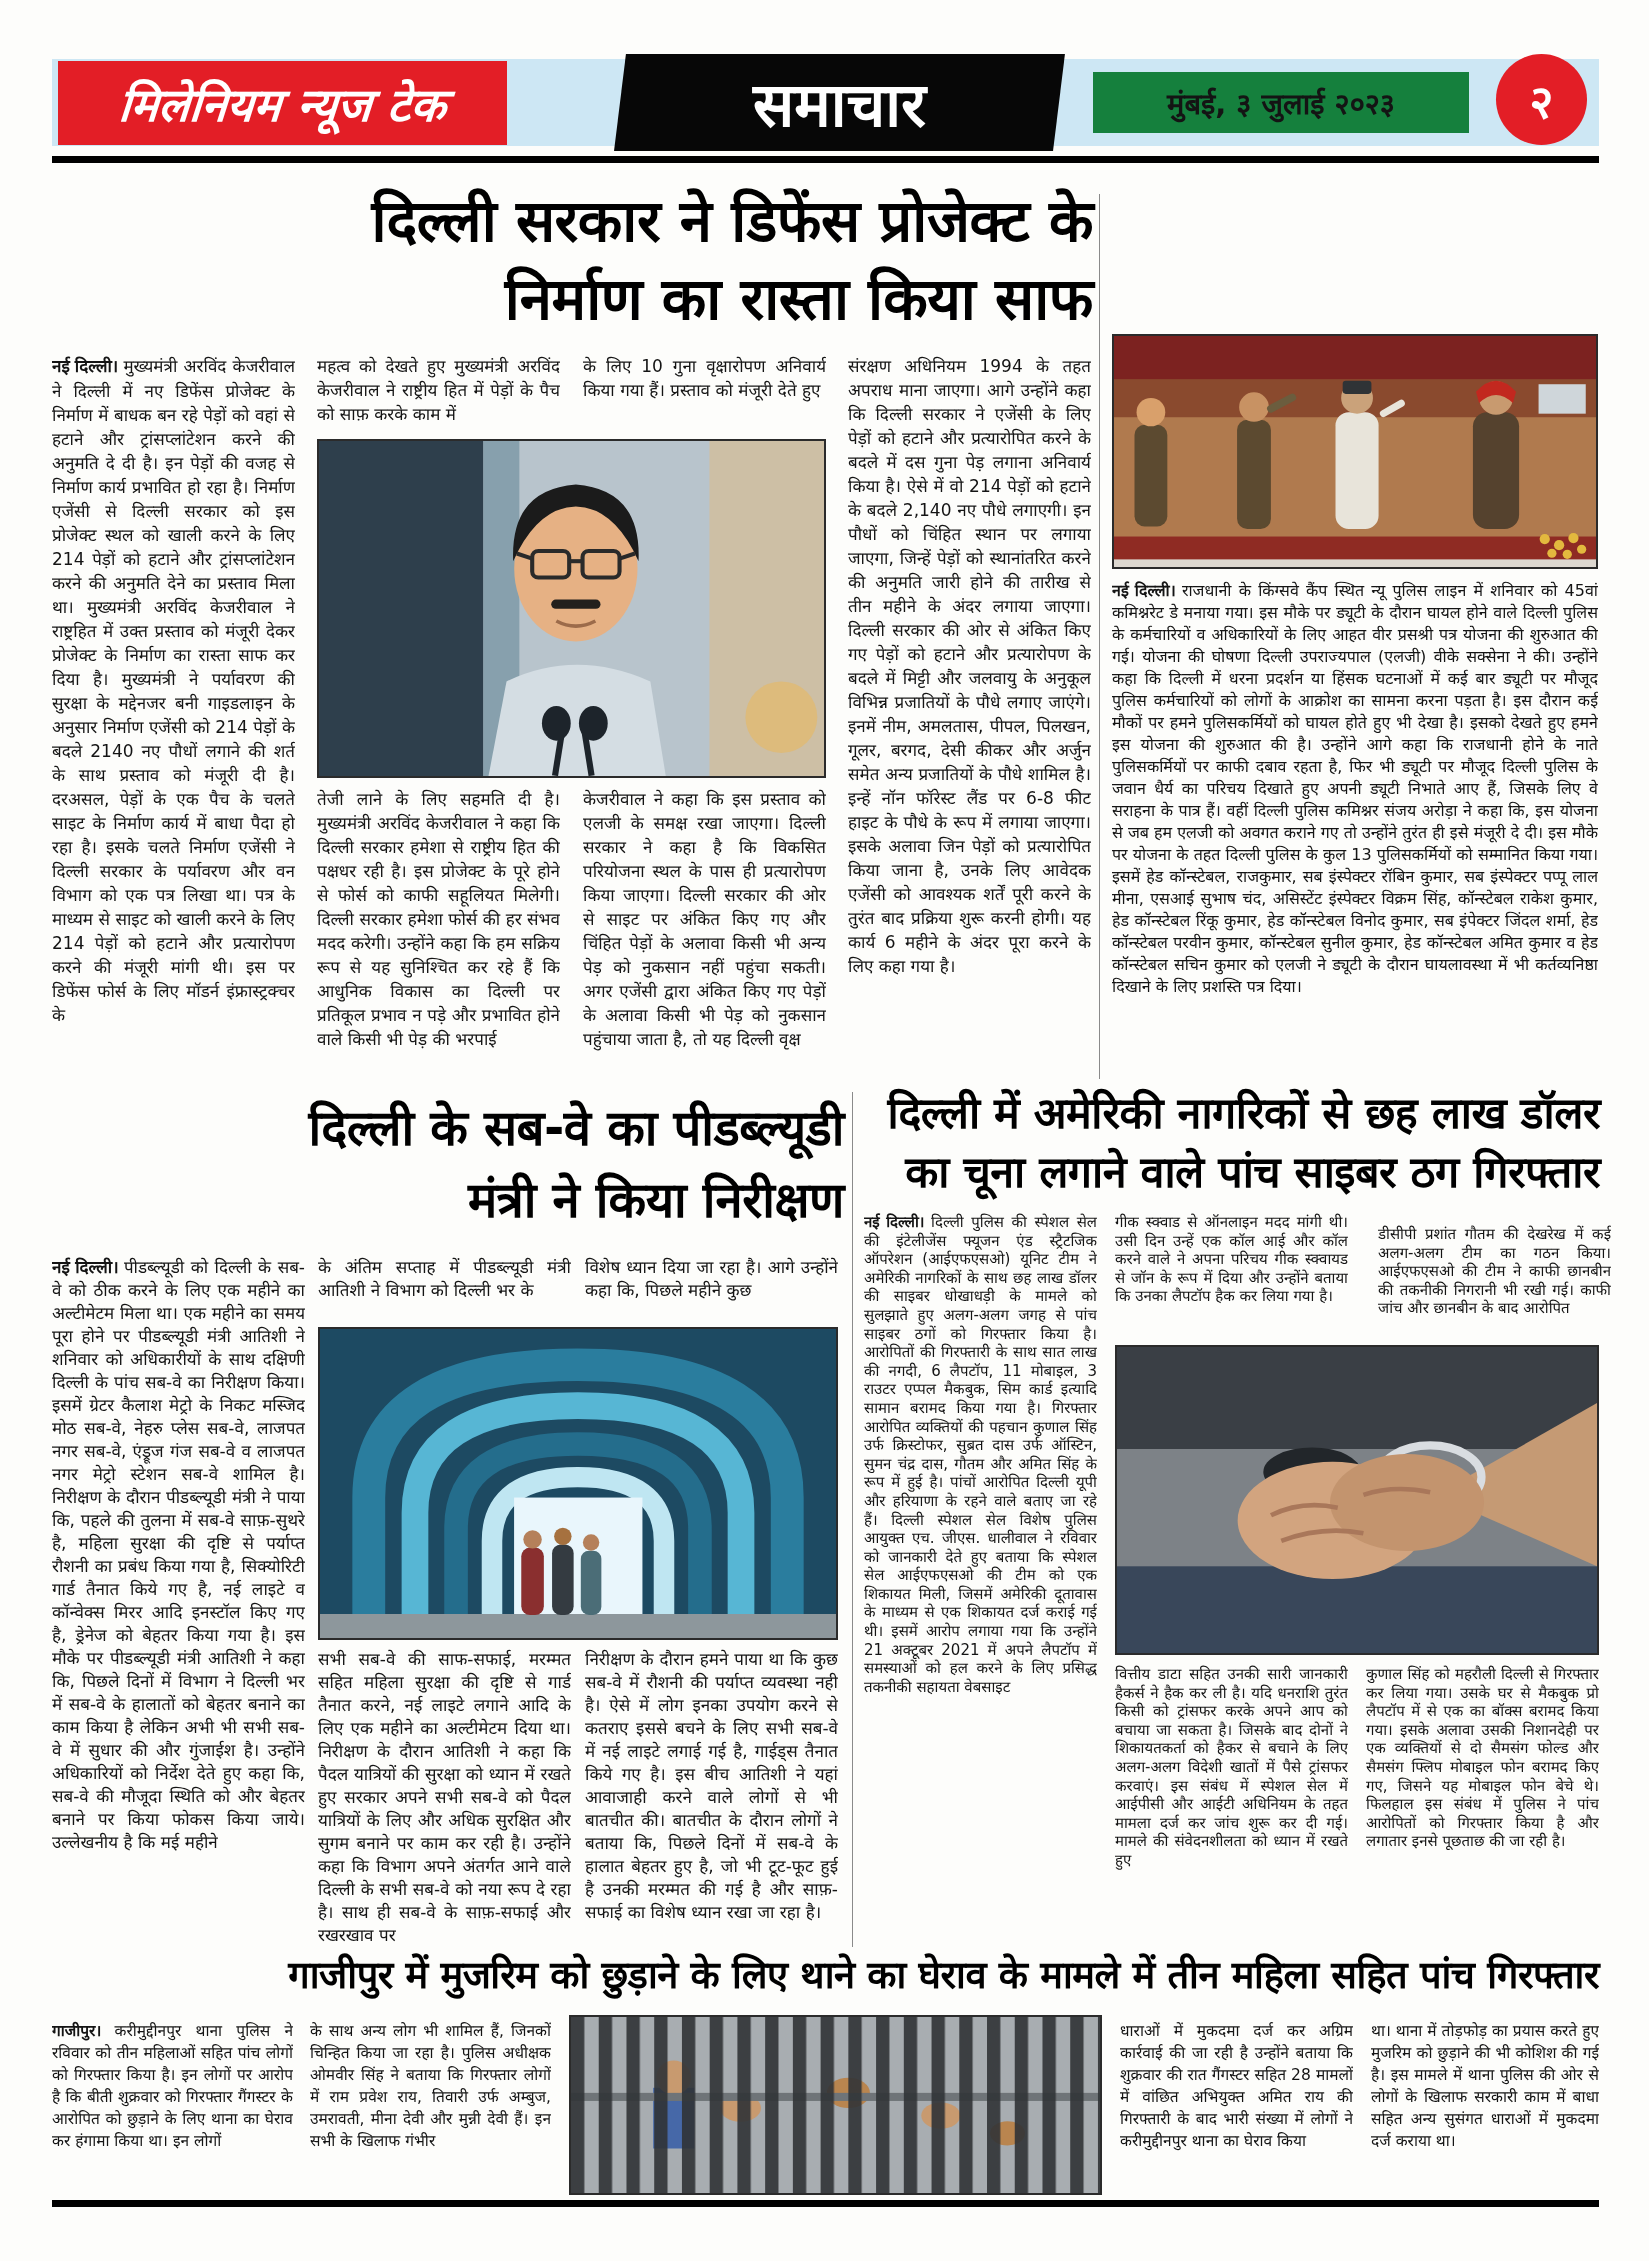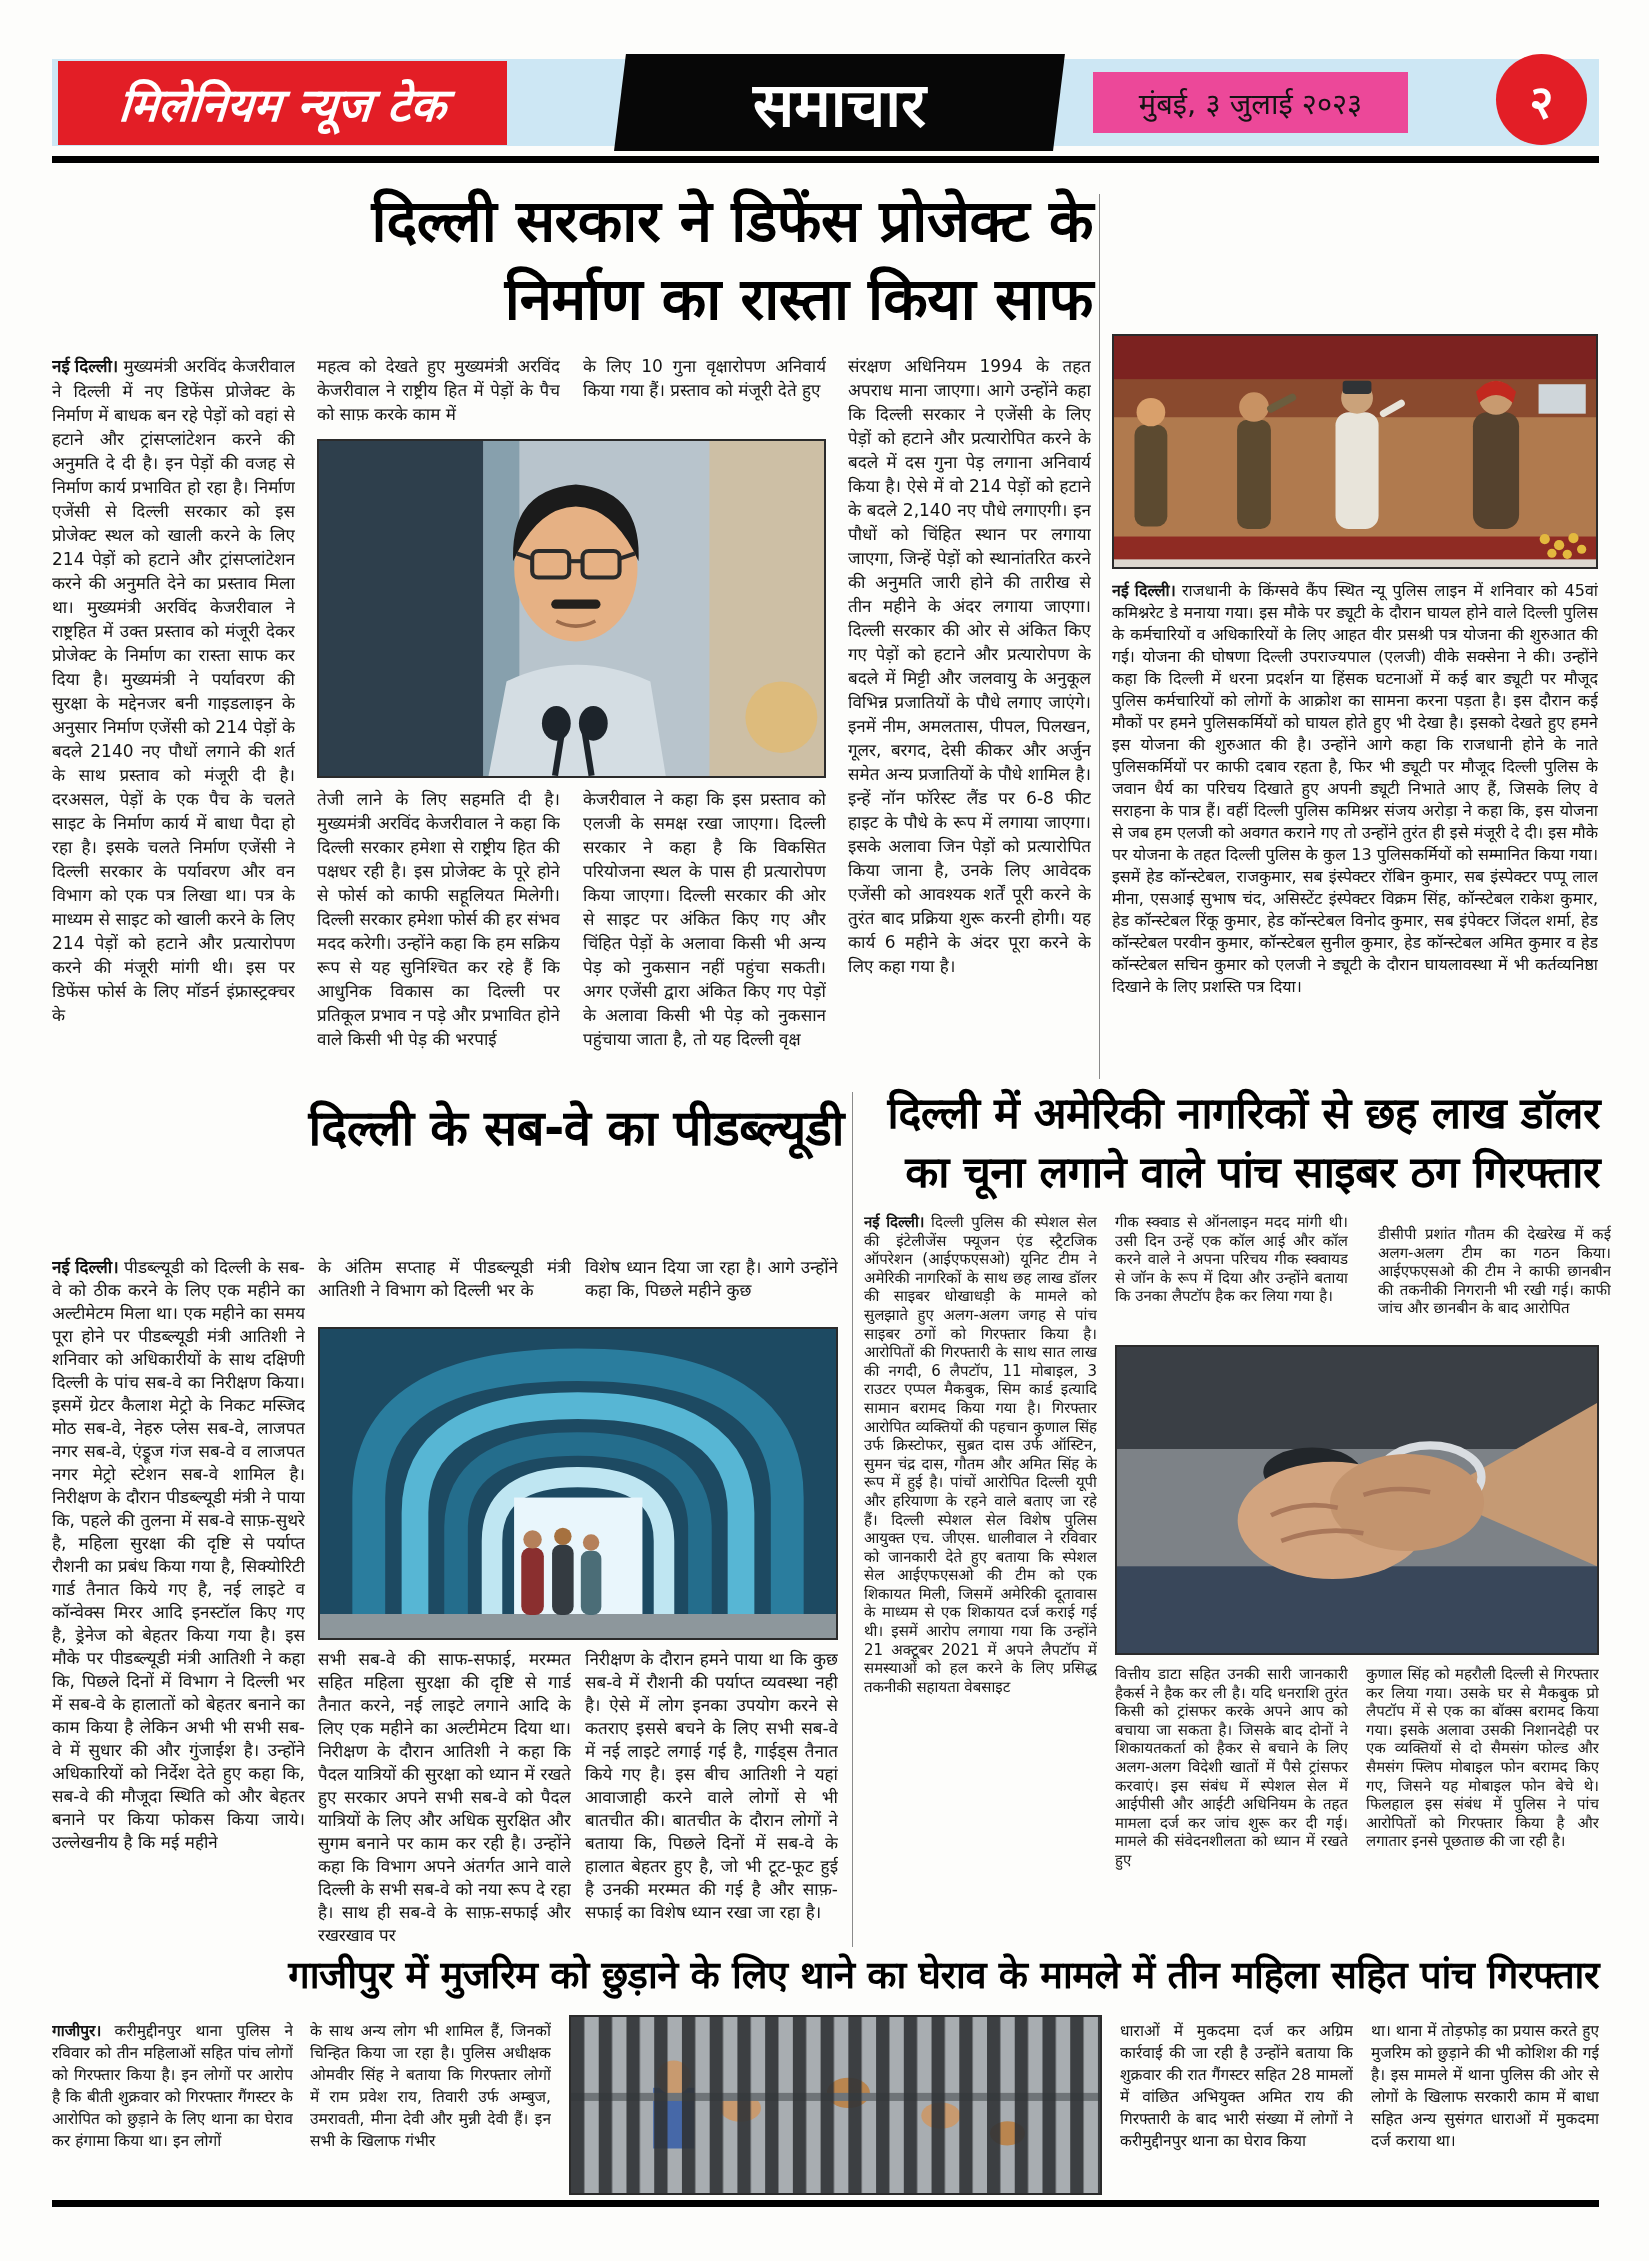--- a/index.html
+++ b/index.html
@@ -10,22 +10,22 @@
   .abs{position:absolute;}
   
   .hdr-band{left:52px;top:59px;width:1547px;height:87px;background:#cde7f4;}
   .brand-box{left:58px;top:61px;width:449px;height:84px;background:#e31e26;
     display:flex;align-items:center;justify-content:center;}
   .brand-box span{color:#fff;font-size:46px;font-weight:800;font-style:italic;
     transform:skewX(-4deg);white-space:nowrap;}
   .masthead-box{left:620px;top:54px;width:439px;height:97px;background:#070707;
     transform:skewX(-7deg);display:flex;align-items:center;justify-content:center;}
   .masthead-box span{color:#fff;font-size:61px;font-weight:800;transform:skewX(7deg);}
-  .date-box{left:1093px;top:72px;width:315px;height:61px;background:#ec4899;
-    display:flex;align-items:center;justify-content:center;font-size:29px;font-weight:400;}
+  .date-box{left:1093px;top:72px;width:376px;height:61px;background:#15803d;
+    display:flex;align-items:center;justify-content:center;font-size:29px;font-weight:700;}
   .page-num{left:1496px;top:54px;width:91px;height:91px;border-radius:50%;background:#e31e26;
     display:flex;align-items:center;justify-content:center;color:#fff;font-size:46px;font-weight:800;}
   .hdr-rule{left:52px;top:156px;width:1547px;height:6.7px;background:#000;}
   .bottom-rule{left:52px;top:2200px;width:1547px;height:6.7px;background:#000;}
   
   .hl{font-weight:800;text-align:right;color:#000;letter-spacing:-0.5px;}
   .hl-a1{left:52px;top:182px;width:1041px;font-size:58px;line-height:78px;}
   .hl-a2{left:1107px;top:190px;width:491px;font-size:46px;line-height:62px;}
   .hl-a3{left:52px;top:1093px;width:792px;font-size:49px;line-height:72px;}
   .hl-a4{left:863px;top:1084px;width:737px;font-size:43px;line-height:59px;}
@@ -141,20 +141,21 @@
       <rect y="440" width="940" height="15" fill="#ddd8d0"></rect>
     </svg>
   </div>
 
   <p class="abs body-txt t-a2" style="left:1112px;top:580px;width:486px;height:498px;margin:0;">
     <b class="dl">नई दिल्ली। </b><span>राजधानी के किंग्सवे कैंप स्थित न्यू पुलिस लाइन में शनिवार को 45वां कमिश्नरेट डे मनाया गया। इस मौके पर ड्यूटी के दौरान घायल होने वाले दिल्ली पुलिस के कर्मचारियों व अधिकारियों के लिए आहत वीर प्रसश्री पत्र योजना की शुरुआत की गई। योजना की घोषणा दिल्ली उपराज्यपाल (एलजी) वीके सक्सेना ने की। उन्होंने कहा कि दिल्ली में धरना प्रदर्शन या हिंसक घटनाओं में कई बार ड्यूटी पर मौजूद पुलिस कर्मचारियों को लोगों के आक्रोश का सामना करना पड़ता है। इस दौरान कई मौकों पर हमने पुलिसकर्मियों को घायल होते हुए भी देखा है। इसको देखते हुए हमने इस योजना की शुरुआत की है। उन्होंने आगे कहा कि राजधानी होने के नाते पुलिसकर्मियों पर काफी दबाव रहता है, फिर भी ड्यूटी पर मौजूद दिल्ली पुलिस के जवान धैर्य का परिचय दिखाते हुए अपनी ड्यूटी निभाते आए हैं, जिसके लिए वे सराहना के पात्र हैं। वहीं दिल्ली पुलिस कमिश्नर संजय अरोड़ा ने कहा कि, इस योजना से जब हम एलजी को अवगत कराने गए तो उन्होंने तुरंत ही इसे मंजूरी दे दी। इस मौके पर योजना के तहत दिल्ली पुलिस के कुल 13 पुलिसकर्मियों को सम्मानित किया गया। इसमें हेड कॉन्स्टेबल, राजकुमार, सब इंस्पेक्टर रॉबिन कुमार, सब इंस्पेक्टर पप्पू लाल मीना, एसआई सुभाष चंद, असिस्टेंट इंस्पेक्टर विक्रम सिंह, कॉन्स्टेबल राकेश कुमार, हेड कॉन्स्टेबल रिंकू कुमार, हेड कॉन्स्टेबल विनोद कुमार, सब इंपेक्टर जिंदल शर्मा, हेड कॉन्स्टेबल परवीन कुमार, कॉन्स्टेबल सुनील कुमार, हेड कॉन्स्टेबल अमित कुमार व हेड कॉन्स्टेबल सचिन कुमार को एलजी ने ड्यूटी के दौरान घायलावस्था में भी कर्तव्यनिष्ठा दिखाने के लिए प्रशस्ति पत्र दिया।</span>
   </p>
 
   <div class="abs hl hl-a3">
     <div>दिल्ली के सब-वे का पीडब्ल्यूडी</div>
+    <div>मंत्री ने किया निरीक्षण</div>
   </div>
 
   <p class="abs body-txt t-a3" style="left:52px;top:1256px;width:253px;height:690px;margin:0;">
     <b class="dl">नई दिल्ली। </b><span>पीडब्ल्यूडी को दिल्ली के सब-वे को ठीक करने के लिए एक महीने का अल्टीमेटम मिला था। एक महीने का समय पूरा होने पर पीडब्ल्यूडी मंत्री आतिशी ने शनिवार को अधिकारीयों के साथ दक्षिणी दिल्ली के पांच सब-वे का निरीक्षण किया। इसमें ग्रेटर कैलाश मेट्रो के निकट मस्जिद मोठ सब-वे, नेहरु प्लेस सब-वे, लाजपत नगर सब-वे, एंड्रूज गंज सब-वे व लाजपत नगर मेट्रो स्टेशन सब-वे शामिल है। निरीक्षण के दौरान पीडब्ल्यूडी मंत्री ने पाया कि, पहले की तुलना में सब-वे साफ़-सुथरे है, महिला सुरक्षा की दृष्टि से पर्याप्त रौशनी का प्रबंध किया गया है, सिक्योरिटी गार्ड तैनात किये गए है, नई लाइटे व कॉन्वेक्स मिरर आदि इनस्टॉल किए गए है, ड्रेनेज को बेहतर किया गया है। इस मौके पर पीडब्ल्यूडी मंत्री आतिशी ने कहा कि, पिछले दिनों में विभाग ने दिल्ली भर में सब-वे के हालातों को बेहतर बनाने का काम किया है लेकिन अभी भी सभी सब-वे में सुधार की और गुंजाईश है। उन्होंने अधिकारियों को निर्देश देते हुए कहा कि, सब-वे की मौजूदा स्थिति को और बेहतर बनाने पर किया फोकस किया जाये। उल्लेखनीय है कि मई महीने</span>
   </p>
   <p class="abs body-txt t-a3" style="left:318px;top:1256px;width:253px;height:65px;margin:0;">के अंतिम सप्ताह में पीडब्ल्यूडी मंत्री आतिशी ने विभाग को दिल्ली भर के</p>
   <p class="abs body-txt t-a3" style="left:585px;top:1256px;width:253px;height:65px;margin:0;">विशेष ध्यान दिया जा रहा है। आगे उन्होंने कहा कि, पिछले महीने कुछ</p>
 
   <div class="abs photo" style="left:318px;top:1327px;width:520px;height:313px;">
     <svg viewBox="0 0 1005 605" preserveAspectRatio="none">

